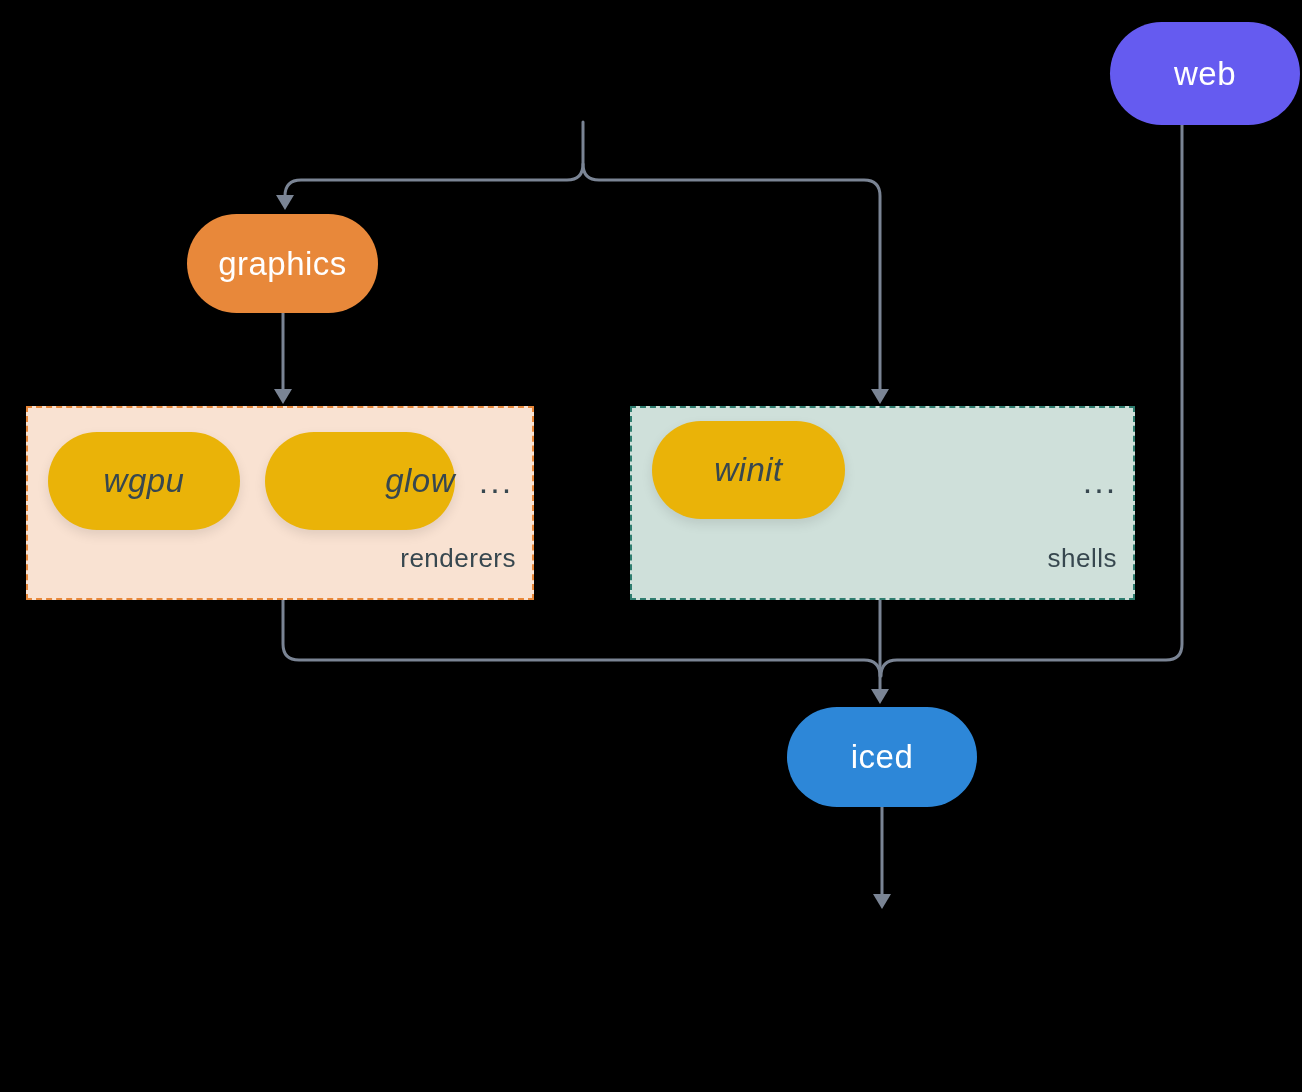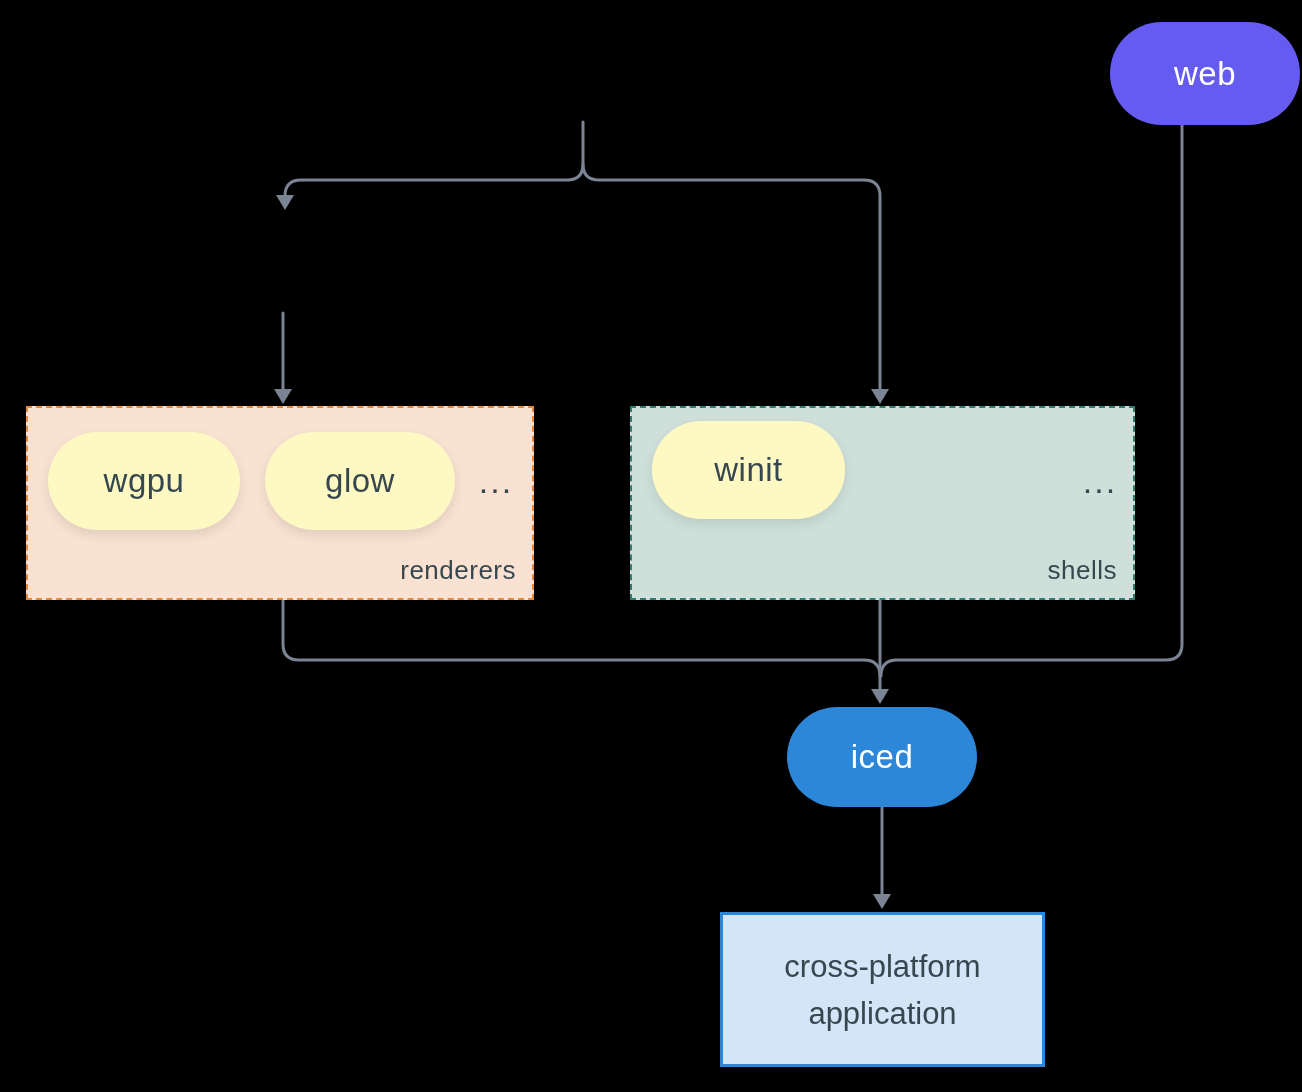--- a/index.html
+++ b/index.html
@@ -38,42 +38,43 @@
     align-items: center;
     justify-content: center;
     border-radius: 999px;
     font-size: 33px;
     letter-spacing: 0.5px;
   }
   .pill-purple { background: var(--purple); color: var(--white-text); }
   .pill-orange { background: var(--orange); color: var(--white-text); }
   .pill-blue   { background: var(--blue);   color: var(--white-text); }
   .pill-white  {
-    background: #fef9c3;
+    background: #eab308;
     color: var(--dark-text);
     box-shadow: 0 5px 12px rgba(0,0,0,0.10);
+    font-style: italic;
   }
   .group-box {
     position: absolute;
     box-sizing: border-box;
     border-width: 2px;
     border-style: dashed;
   }
   .group-box.renderers {
     background: var(--peach-fill);
     border-color: var(--orange);
   }
   .group-box.shells {
     background: var(--sage-fill);
     border-color: var(--teal-border);
   }
   .group-label {
     position: absolute;
     right: 16px;
-    bottom: 12px;
+    bottom: 24px;
     font-size: 26px;
     color: var(--dark-text);
     letter-spacing: 0.5px;
   }
   .ellipsis {
     position: absolute;
     display: flex;
     align-items: center;
     justify-content: center;
     font-size: 34px;
@@ -102,21 +103,21 @@
   
   .node-native   { left: 488px;  top: 22px;  width: 190px; height: 100px; }
   .node-web      { left: 1110px; top: 22px;  width: 190px; height: 103px; align-items: center; }
   .node-graphics { left: 187px;  top: 214px; width: 191px; height: 99px;  }
   .node-iced     { left: 787px;  top: 707px; width: 190px; height: 100px; justify-content: center; }
 
   .box-renderers { left: 26px;  top: 406px; width: 508px; height: 194px; }
   .box-shells    { left: 630px; top: 406px; width: 505px; height: 194px; }
 
   .pill-wgpu   { left: 48px;  top: 432px; width: 192px; height: 98px; }
-  .pill-glow   { left: 265px; top: 432px; width: 190px; height: 98px; }
+  .pill-glow   { left: 265px; top: 432px; width: 190px; height: 98px; justify-content: flex-end; }
   .pill-winit  { left: 652px; top: 421px; width: 193px; height: 98px; }
   .pill-glutin { left: 872px; top: 432px; width: 190px; height: 98px; }
 
   .ellipsis-renderers { left: 468px;  top: 432px; width: 56px; height: 98px; }
   .ellipsis-shells    { left: 1072px; top: 432px; width: 56px; height: 98px; }
 </style>
 </head>
 <body>
 
 <div class="canvas">
@@ -140,20 +141,23 @@
     <polygon points="276,195 294,195 285,210"></polygon>
     <polygon points="274,389 292,389 283,404"></polygon>
     <polygon points="871,389 889,389 880,404"></polygon>
     <polygon points="871,689 889,689 880,704"></polygon>
     <polygon points="873,894 891,894 882,909"></polygon>
   </svg>
 
   <div class="pill pill-purple node-web">
     <span>web</span>
   </div>
+  <div class="pill pill-orange node-graphics">
+    <span>graphics</span>
+  </div>
 
   <div class="group-box renderers box-renderers">
     <span class="group-label">renderers</span>
   </div>
   <div class="pill pill-white pill-wgpu">
     <span>wgpu</span>
   </div>
   <div class="pill pill-white pill-glow">
     <span>glow</span>
   </div>
@@ -164,17 +168,14 @@
   </div>
   <div class="pill pill-white pill-winit">
     <span>winit</span>
   </div>
   <div class="ellipsis ellipsis-shells">...</div>
 
   <div class="pill pill-blue node-iced">
     <span>iced</span>
   </div>
 
-  <div class="app-box">
-    <span>cross-platform application</span>
-  </div>
 
 </div>
 
 </body></html>

